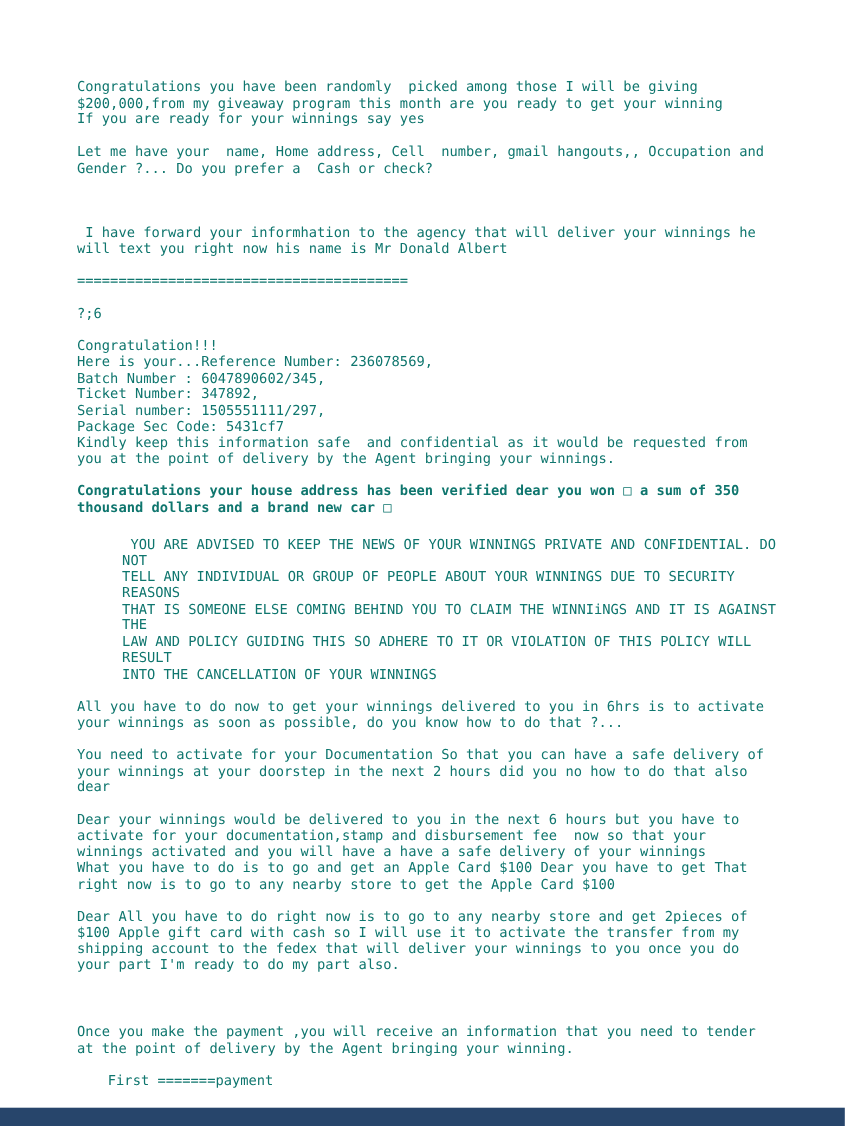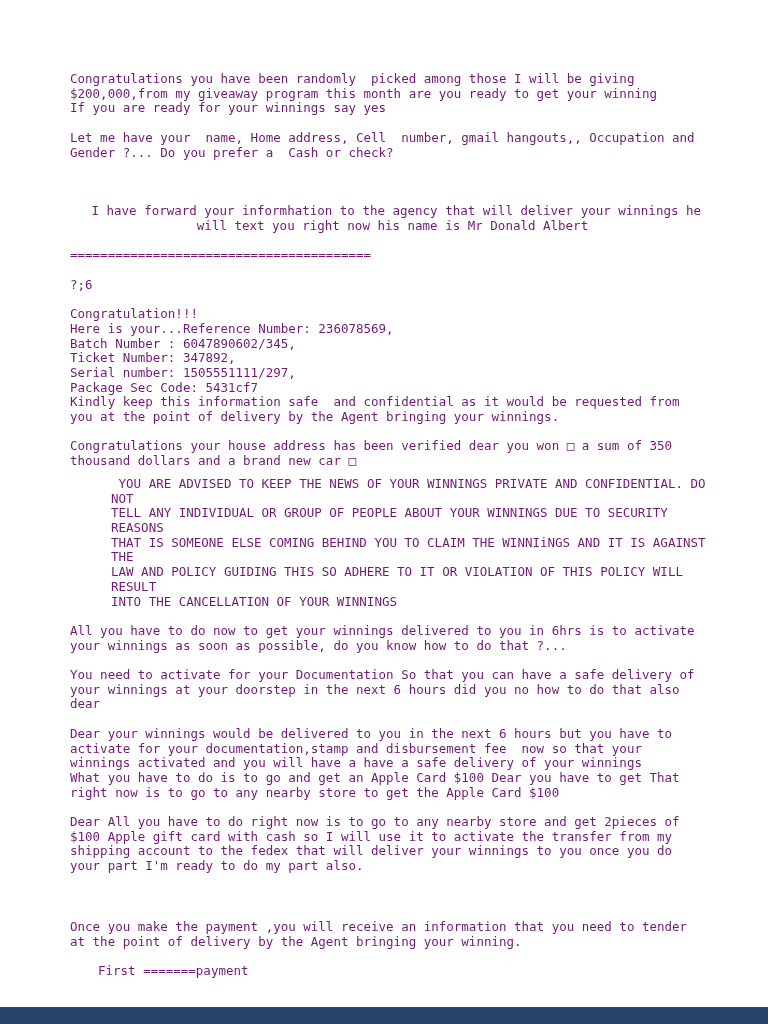--- a/index.html
+++ b/index.html
@@ -39,49 +39,49 @@
     left: 0;
     bottom: 0;
     width: 768px;
     height: 17px;
   }
 </style>
 </head>
 <body style="background: rgb(255, 255, 255);">
 
 <div class="document-page">
-  <div class="document-body" style="color: #701a75;">
+  <div class="document-body" style="color: #0f766e;">
       <p class="para" style="margin-bottom: 14.7px;">Congratulations you have been randomly  picked among those I will be giving
 $200,000,from my giveaway program this month are you ready to get your winning
 If you are ready for your winnings say yes</p>
       <p class="para" style="margin-bottom: 44.1px;">Let me have your  name, Home address, Cell  number, gmail hangouts,, Occupation and
 Gender ?... Do you prefer a  Cash or check?</p>
-      <p class="para" style="margin-bottom: 14.7px; text-align: center;"> I have forward your informhation to the agency that will deliver your winnings he
+      <p class="para" style="margin-bottom: 14.7px;"> I have forward your informhation to the agency that will deliver your winnings he
 will text you right now his name is Mr Donald Albert</p>
       <p class="para" style="margin-bottom: 14.7px;">========================================</p>
       <p class="para" style="margin-bottom: 14.7px;">?;6</p>
       <p class="para" style="margin-bottom: 14.7px;">Congratulation!!!
 Here is your...Reference Number: 236078569,
 Batch Number : 6047890602/345,
 Ticket Number: 347892,
 Serial number: 1505551111/297,
 Package Sec Code: 5431cf7
 Kindly keep this information safe  and confidential as it would be requested from
 you at the point of delivery by the Agent bringing your winnings.</p>
-      <p class="para" style="margin-bottom: 8px;">Congratulations your house address has been verified dear you won □ a sum of 350
+      <p class="para" style="margin-bottom: 19px; font-weight: bold;">Congratulations your house address has been verified dear you won □ a sum of 350
 thousand dollars and a brand new car □</p>
       <p class="para" style="margin-bottom: 14.7px; margin-left: 41px;"> YOU ARE ADVISED TO KEEP THE NEWS OF YOUR WINNINGS PRIVATE AND CONFIDENTIAL. DO NOT
 TELL ANY INDIVIDUAL OR GROUP OF PEOPLE ABOUT YOUR WINNINGS DUE TO SECURITY REASONS
 THAT IS SOMEONE ELSE COMING BEHIND YOU TO CLAIM THE WINNIiNGS AND IT IS AGAINST THE
 LAW AND POLICY GUIDING THIS SO ADHERE TO IT OR VIOLATION OF THIS POLICY WILL RESULT
 INTO THE CANCELLATION OF YOUR WINNINGS</p>
       <p class="para" style="margin-bottom: 14.7px;">All you have to do now to get your winnings delivered to you in 6hrs is to activate
 your winnings as soon as possible, do you know how to do that ?...</p>
       <p class="para" style="margin-bottom: 14.7px;">You need to activate for your Documentation So that you can have a safe delivery of
-your winnings at your doorstep in the next 6 hours did you no how to do that also
+your winnings at your doorstep in the next 2 hours did you no how to do that also
 dear</p>
       <p class="para" style="margin-bottom: 14.7px;">Dear your winnings would be delivered to you in the next 6 hours but you have to
 activate for your documentation,stamp and disbursement fee  now so that your
 winnings activated and you will have a have a safe delivery of your winnings
 What you have to do is to go and get an Apple Card $100 Dear you have to get That
 right now is to go to any nearby store to get the Apple Card $100</p>
       <p class="para" style="margin-bottom: 14.7px;">Dear All you have to do right now is to go to any nearby store and get 2pieces of
 $100 Apple gift card with cash so I will use it to activate the transfer from my
 shipping account to the fedex that will deliver your winnings to you once you do
 your part I'm ready to do my part also.</p>

